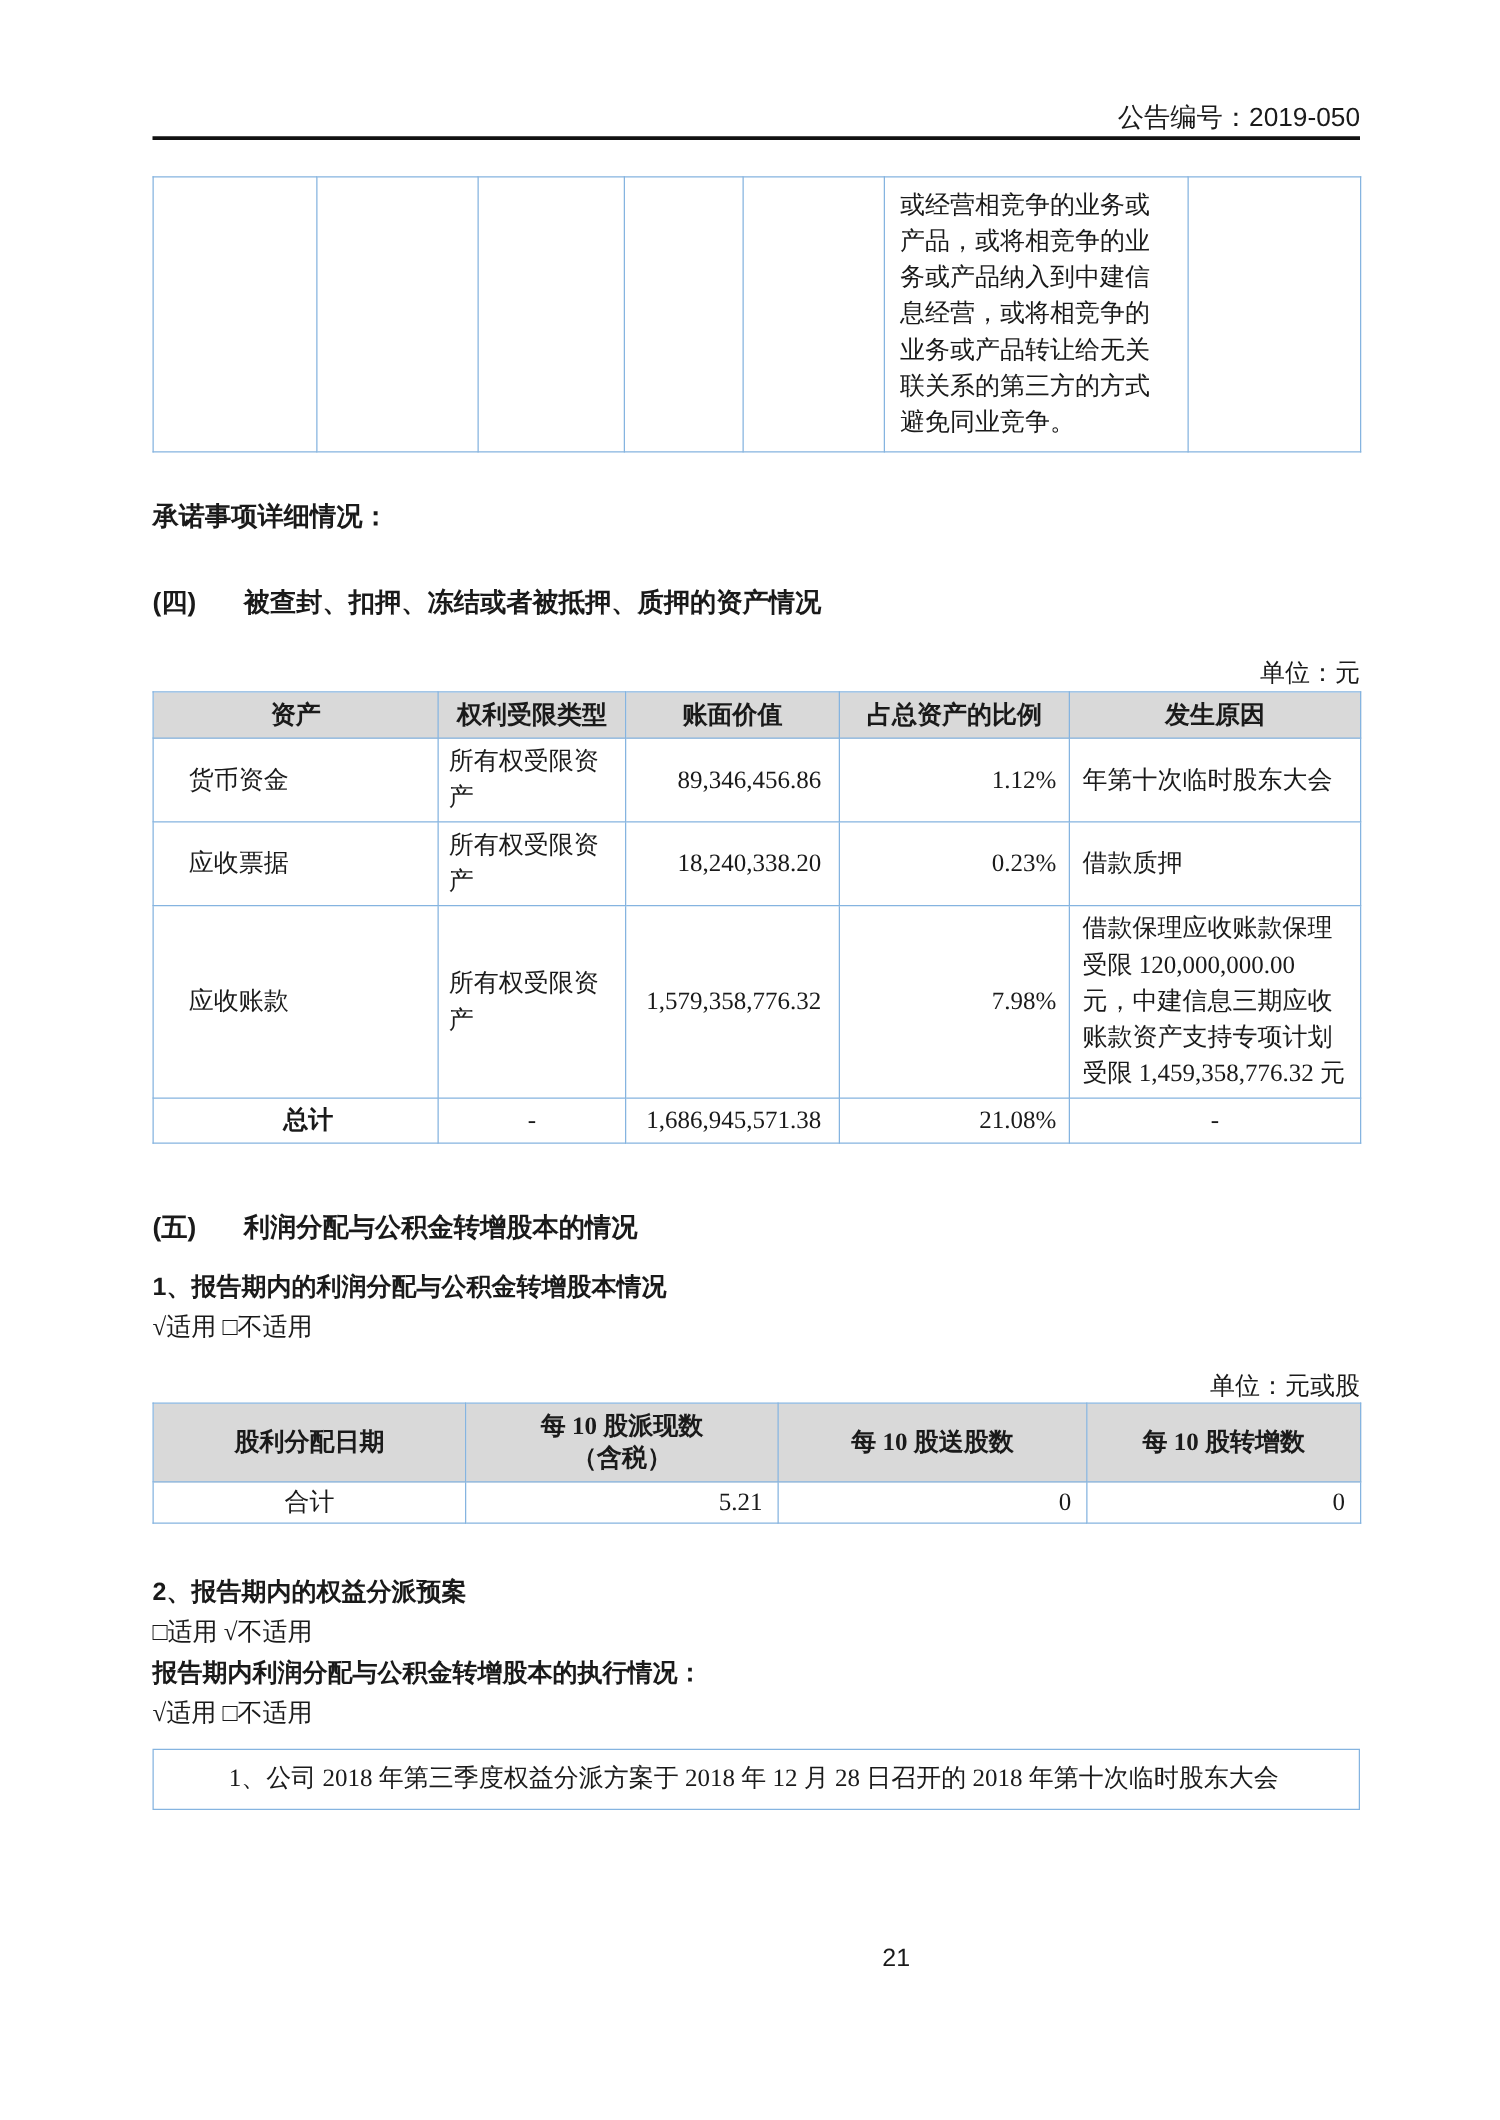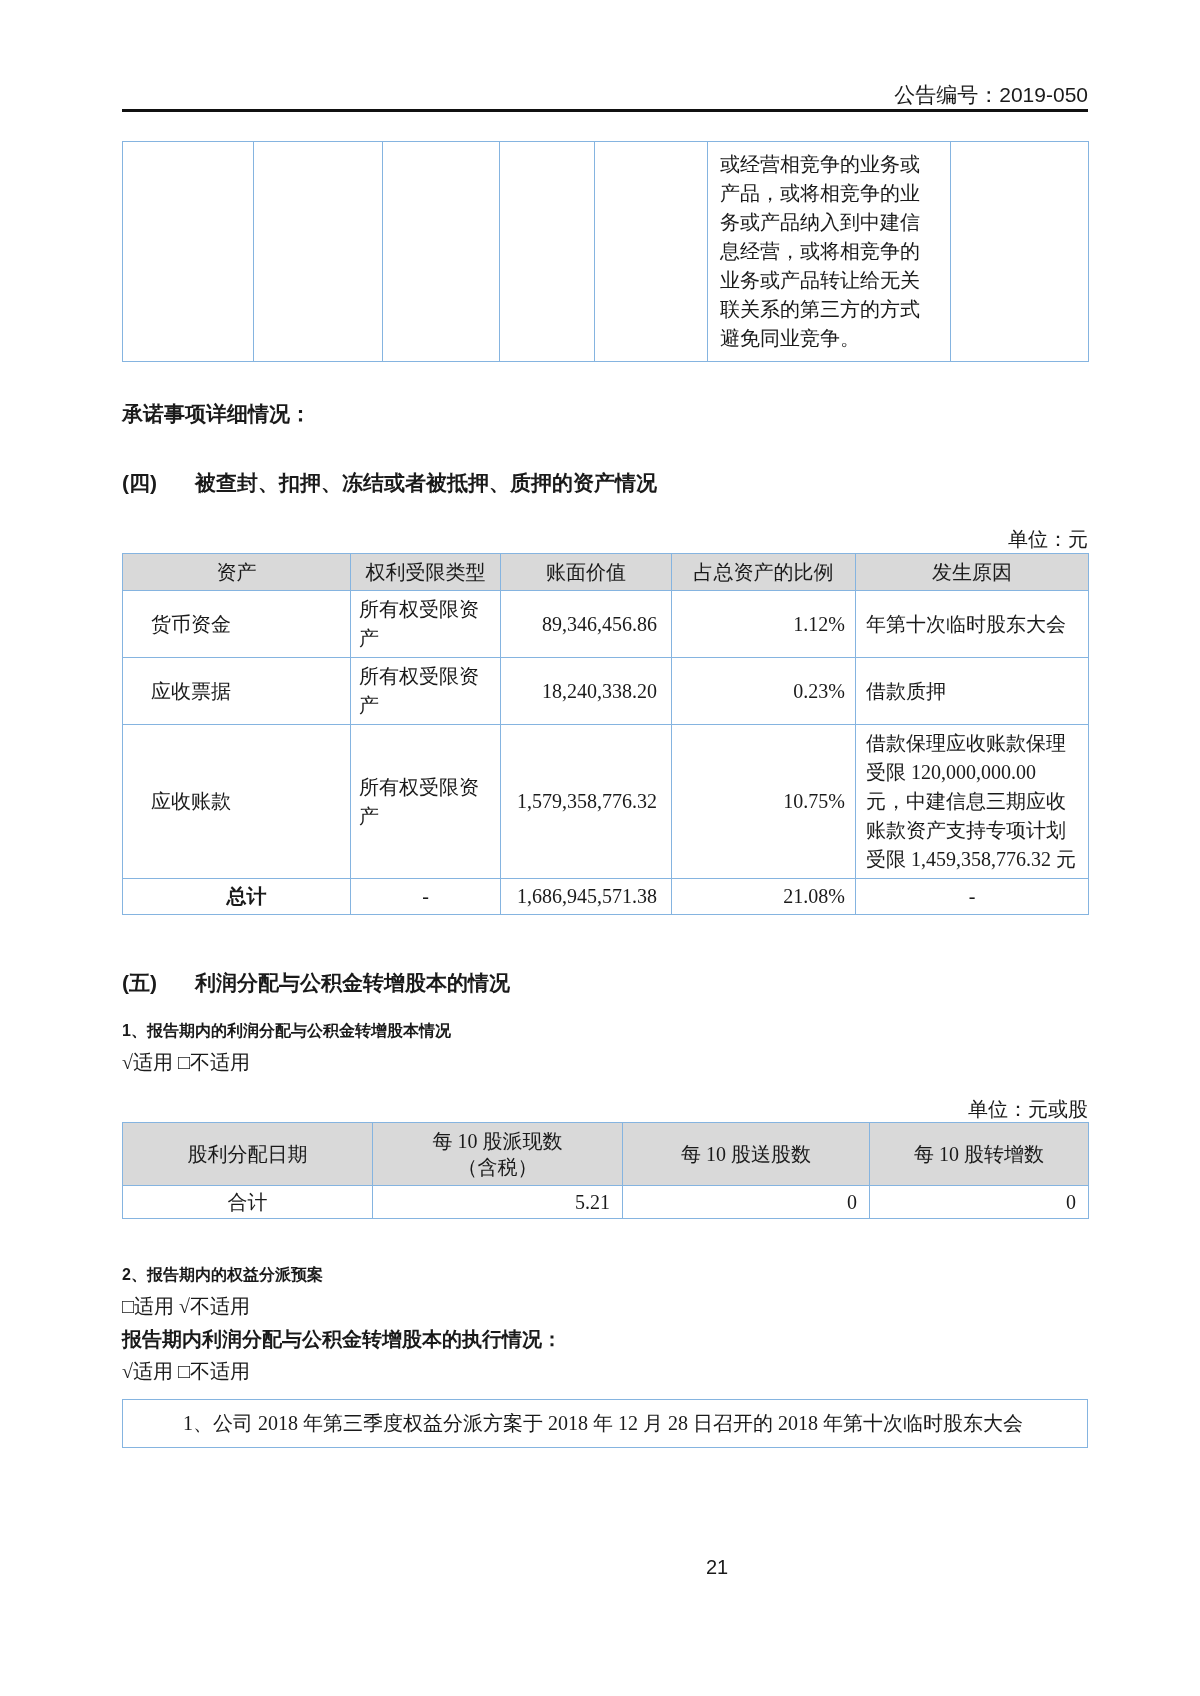--- a/index.html
+++ b/index.html
@@ -18,34 +18,34 @@
 
   
   .doc-header{padding-top:82px;height:26px;text-align:right;
     font-family:var(--sans);font-size:21px;line-height:26px;}
   .header-rule{margin-top:1px;height:0;border-bottom:3px solid #111;}
 
   
   table.tbl{border-collapse:collapse;table-layout:fixed;width:966px;}
   table.tbl td,table.tbl th{border:1px solid var(--tb);font-family:var(--serif);
     font-size:20px;color:var(--ink);vertical-align:middle;font-weight:normal;}
-  table.tbl th{background:var(--hdr-bg);font-weight:normal;text-align:center;
+  table.tbl th{background:var(--hdr-bg);font-weight:bold;text-align:center;
     padding:5px 4px;line-height:26px;}
 
   
   .carryover{margin-top:29px;}
   .carryover td{vertical-align:top;padding:8px 12px;line-height:29px;height:203px;}
 
   
   .h-bold{margin-top:40px;font-family:var(--sans);font-weight:bold;
     font-size:21px;line-height:24px;}
   .section-heading{margin-top:44px;font-family:var(--sans);font-weight:bold;
     font-size:21px;line-height:25px;}
   .section-heading .sec-title{margin-left:38px;}
-  .sub-heading{font-family:var(--sans);font-weight:bold;font-size:16px;line-height:23px;}
+  .sub-heading{font-family:var(--sans);font-weight:bold;font-size:20px;line-height:23px;}
   .apply-line{font-size:20px;line-height:24px;margin-top:8px;}
 
   
   .note-box{border:1px solid var(--tb);padding:11px 10px;margin-top:7px;}
   .note-box p{margin:0;font-size:20px;line-height:24px;text-indent:2.5em;}
 
   .unit-label{text-align:right;font-size:20px;line-height:22px;}
 
   
   .u1{margin-top:33px;}
@@ -148,21 +148,21 @@
           <td class="c-name">应收票据</td>
           <td class="c-type">所有权受限资产</td>
           <td class="c-val">18,240,338.20</td>
           <td class="c-ratio">0.23%</td>
           <td class="c-reason">借款质押</td>
         </tr>
         <tr>
           <td class="c-name">应收账款</td>
           <td class="c-type">所有权受限资产</td>
           <td class="c-val">1,579,358,776.32</td>
-          <td class="c-ratio">10.75%</td>
+          <td class="c-ratio">7.98%</td>
           <td class="c-reason">借款保理应收账款保理受限 120,000,000.00 元，中建信息三期应收账款资产支持专项计划受限 1,459,358,776.32 元</td>
         </tr>
         <tr class="total">
           <td class="c-name">总计</td>
           <td class="c-type">-</td>
           <td class="c-val">1,686,945,571.38</td>
           <td class="c-ratio">21.08%</td>
           <td class="c-reason">-</td>
         </tr>
       </tbody>

